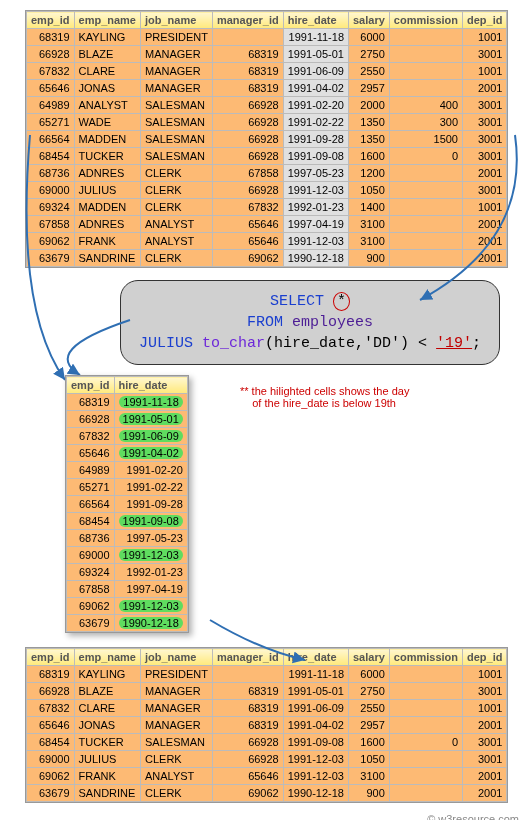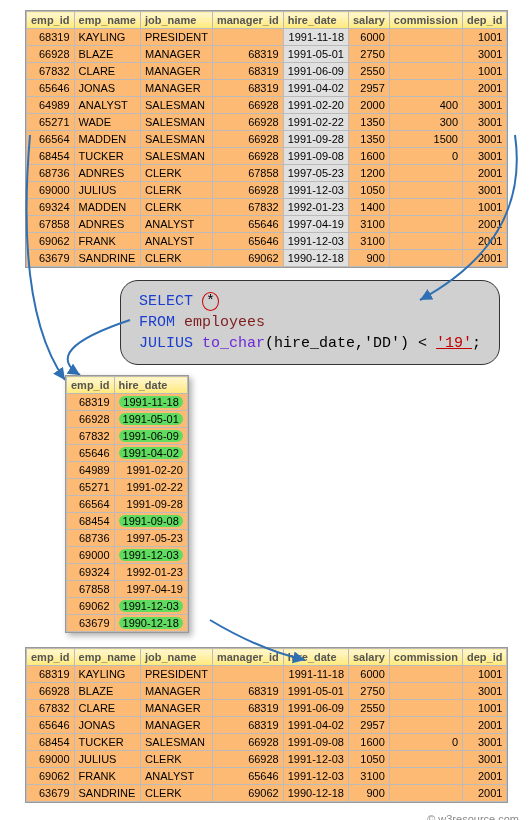--- a/index.html
+++ b/index.html
@@ -54,29 +54,30 @@
   .sql-box {
     background: #d0d0d0;
     border: 1px solid #333;
     border-radius: 18px;
     padding: 10px 18px;
     font-family: "Courier New", monospace;
     font-size: 15px;
     line-height: 1.4;
     display: inline-block;
     margin: 10px 0 10px 110px;
+    text-align: center;
   }
   .kw { color: #1a3fcf; }
   .star-circle {
     border: 1px solid #c00;
     border-radius: 50%;
     padding: 0 3px;
     color: #000;
   }
-  .tbl-name { color: #7f1d1d; }
+  .tbl-name { color: #4c1d95; }
   .fn { color: #6d28d9; }
   .str { color: #c00000; text-decoration: underline; }
   .note {
     color: #c00;
     font-size: 11px;
     position: absolute;
     left: 230px;
   }
   .footer {
     text-align: right;
@@ -352,21 +353,22 @@
               <td class="date"><span class="hl-green">1991-12-03</span></td>
             </tr>
             <tr>
               <td class="num">63679</td>
               <td class="date"><span class="hl-green">1990-12-18</span></td>
             </tr>
           </tbody>
     </table>
   </div>
   <div class="note" style="top:10px;">
-    <br>
+    <span>** the hilighted cells shows the day</span><br>
+    <span>&nbsp;&nbsp;&nbsp;&nbsp;of the hire_date is below 19th</span>
   </div>
 </div>
 
 <br>
 
 
 <div class="table-wrap" style="margin-left:15px;">
 <table id="res-table">
   <thead>
           <tr id="res-head">

